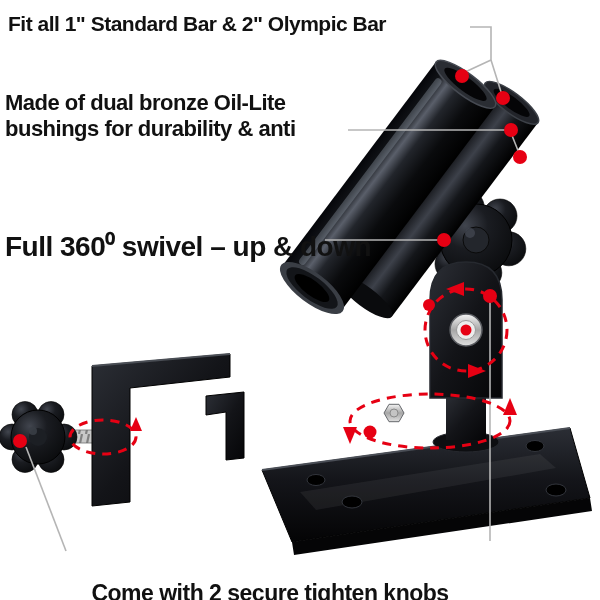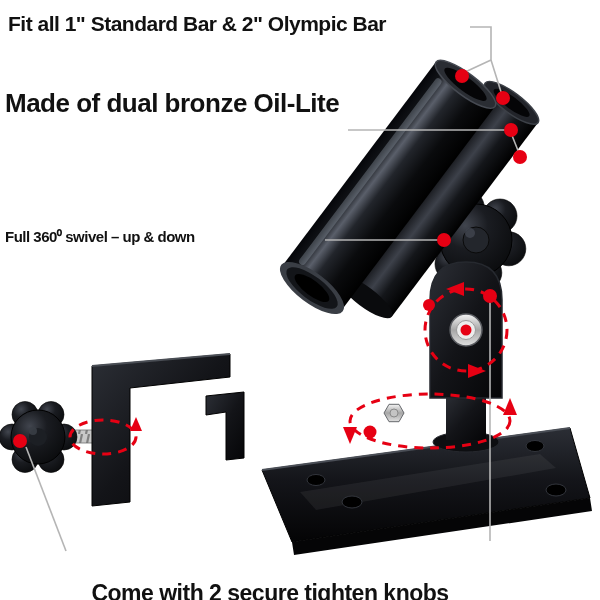--- a/index.html
+++ b/index.html
@@ -1,22 +1,22 @@
 <!DOCTYPE html>
 <html style="--annotation_text: #111111; --marker_red: #e60013; --leader_gray: #b5b5b5; --product_black: #0d0e10; --metal_silver: #c9c9c9; --background: #ffffff;"><head>
 <meta charset="utf-8">
 <style>
   html,body{margin:0;padding:0;background:var(--background,#fff);}
   body{width:600px;height:600px;overflow:hidden;}
   .stage{position:relative;width:600px;height:600px;font-family:"Liberation Sans",sans-serif;}
   .stage svg{position:absolute;left:0;top:0;}
   .ann{position:absolute;color:var(--annotation_text,#111);font-weight:700;letter-spacing:-0.5px;}
   .t1{left:8px;top:12px;font-size:21px;white-space:nowrap;}
-  .t2{left:5px;top:90px;font-size:26px;line-height:26px;}
-  .t3{left:5px;top:226px;font-size:15px;white-space:nowrap;}
+  .t2{left:5px;top:90px;font-size:22px;line-height:26px;}
+  .t3{left:5px;top:226px;font-size:28px;white-space:nowrap;}
   .t4{left:30px;top:544px;width:480px;text-align:center;font-size:23px;white-space:nowrap;margin-top:36px;}
   .dot{fill:var(--marker_red,#e60013);}
   .leader{fill:none;stroke:var(--leader_gray,#b5b5b5);stroke-width:1.6;}
   .dash{fill:none;stroke:var(--marker_red,#e60013);stroke-width:3;stroke-dasharray:9 7;}
   .ah{fill:var(--marker_red,#e60013);}
 </style>
 </head>
 <body>
 
 <div class="stage">
@@ -173,19 +173,20 @@
     <circle class="dot" cx="20" cy="441" r="7"></circle>
     <circle class="dot" cx="370" cy="432" r="6.5"></circle>
     <circle class="dot" cx="490" cy="296" r="7"></circle>
   </g>
 </svg>
 
 <div class="ann t1">Fit all 1" Standard Bar &amp; 2" Olympic Bar</div>
 
 <div class="ann t2">
   <div>Made of dual bronze Oil-Lite</div>
+  <div>bushings for durability &amp; anti</div>
 </div>
 
 <div class="ann t3">Full 360⁰ swivel – up &amp; down</div>
 
 <div class="ann t4">Come with 2 secure tighten knobs</div>
 
 </div>
 
 </body></html>

